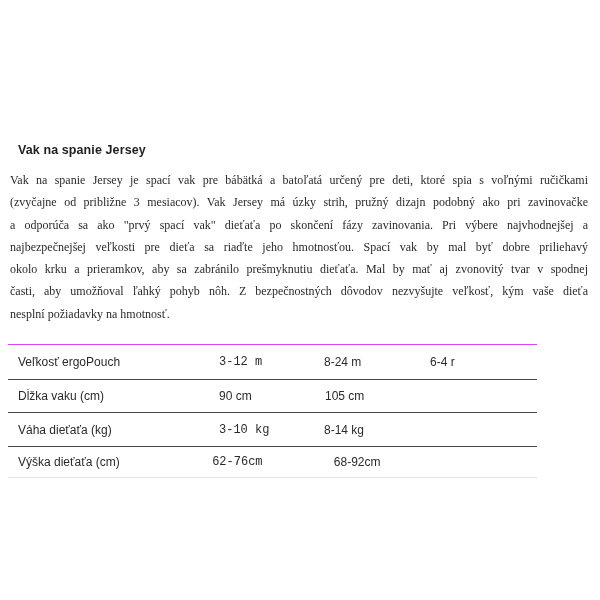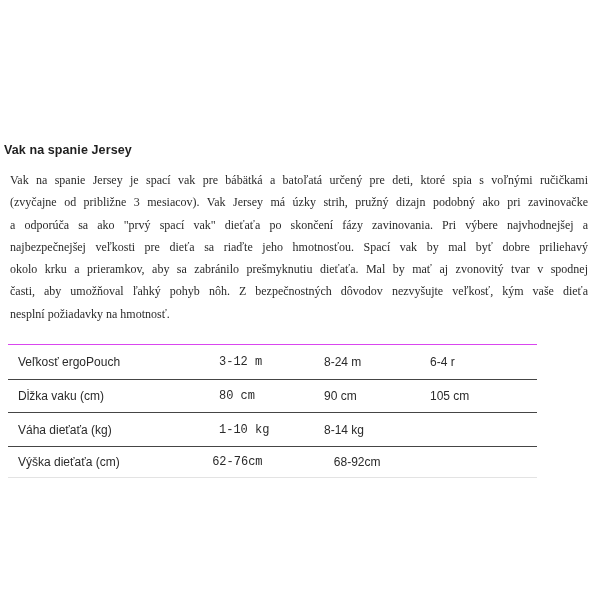--- a/index.html
+++ b/index.html
@@ -12,21 +12,21 @@
     background: #ffffff;
     position: relative;
     overflow: hidden;
     font-family: "Liberation Sans", sans-serif;
     color: #2a2a2a;
     -webkit-font-smoothing: antialiased;
   }
 
   .doc-title {
     position: absolute;
-    left: 4px;
+    left: 18px;
     top: 133px;
     font-size: 12.5px;
     font-weight: bold;
     line-height: 18px;
     color: #1f1f1f;
     letter-spacing: 0.1px;
     white-space: nowrap;
   }
 
   .paragraph {
@@ -98,28 +98,27 @@
 
   <div class="trow r1">
     <div class="tcell c-label">Veľkosť ergoPouch</div>
     <div class="tcell c-v1">3-12 m</div>
     <div class="tcell c-v2">8-24 m</div>
     <div class="tcell c-v3">6-4 r</div>
   </div>
 
   <div class="trow r2">
     <div class="tcell c-label">Dĺžka vaku (cm)</div>
-    <div class="tcell c-v1">80 cm</div>
     <div class="tcell c-v2">90 cm</div>
     <div class="tcell c-v3">105 cm</div>
   </div>
 
   <div class="trow r3">
     <div class="tcell c-label">Váha dieťaťa (kg)</div>
-    <div class="tcell c-v1">1-10 kg</div>
+    <div class="tcell c-v1">3-10 kg</div>
     <div class="tcell c-v2">8-14 kg</div>
     <div class="tcell c-v3"></div>
   </div>
 
   <div class="trow r4">
     <div class="tcell c-label">Výška dieťaťa (cm)</div>
     <div class="tcell c-v1">62-76cm</div>
     <div class="tcell c-v2">68-92cm</div>
     <div class="tcell c-v3"></div>
   </div>

